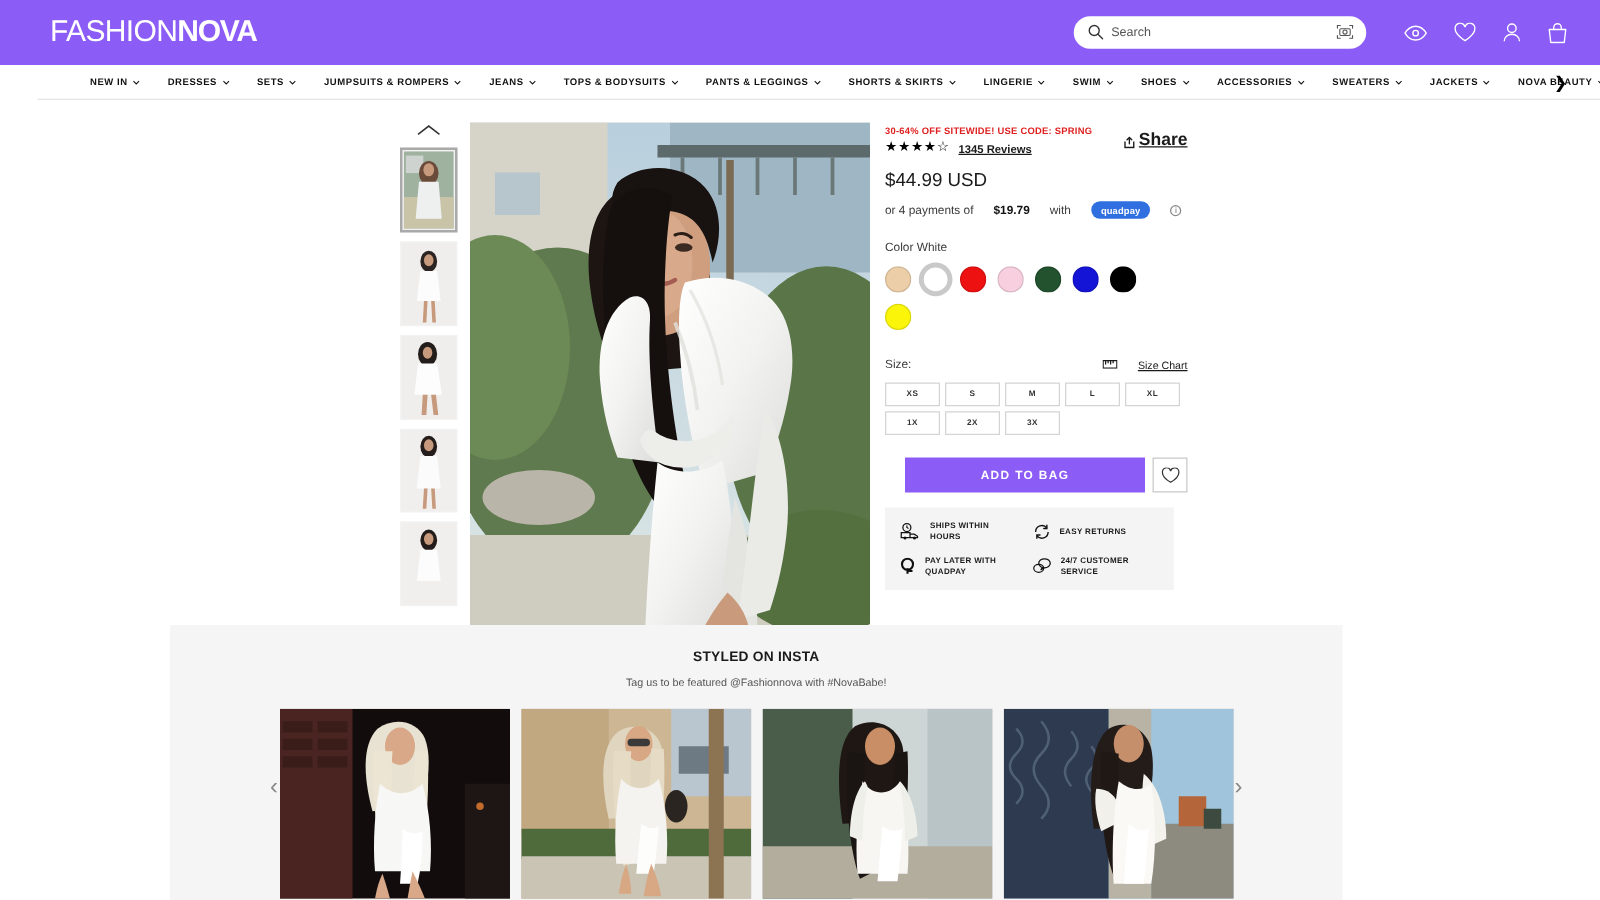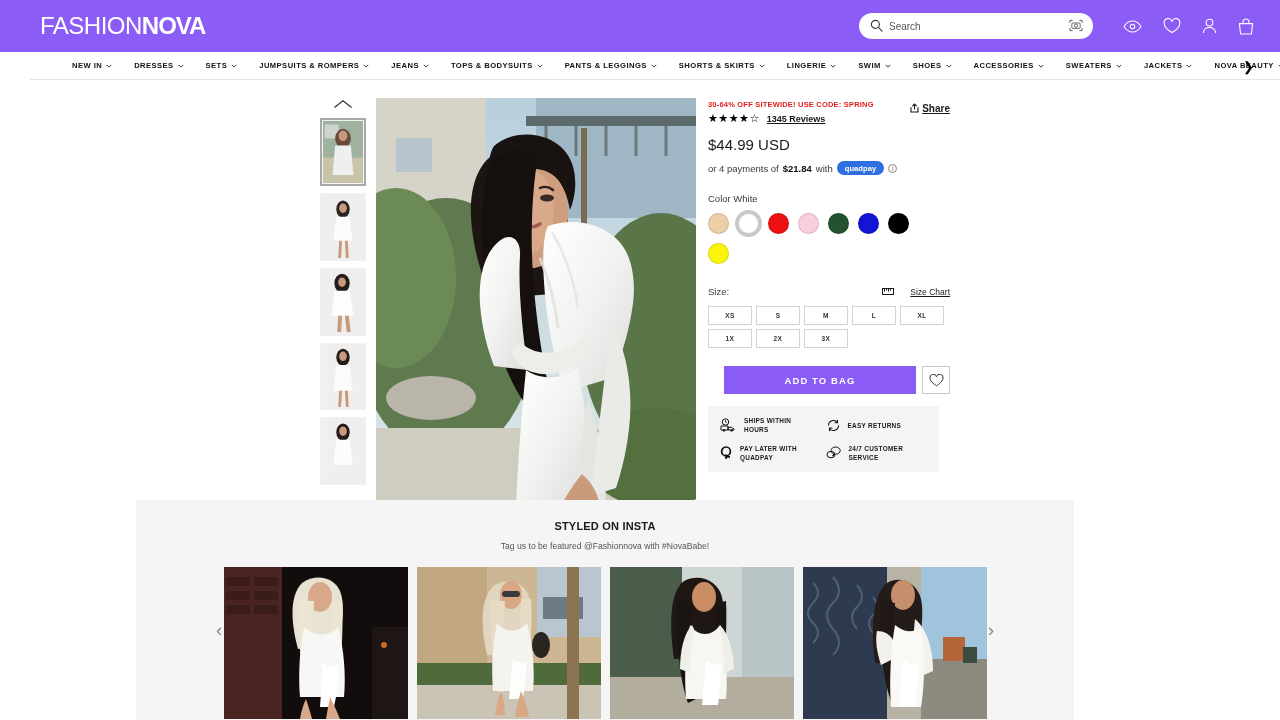--- a/index.html
+++ b/index.html
@@ -100,39 +100,39 @@
   .main-image svg { display: block; width: 100%; height: 100%; }
 
   
   .details { width: 242px; margin-left: 12px; position: relative; padding-top: 2px; }
   .promo {
     font-size: 7.5px; font-weight: 700; color: #e02020;
     letter-spacing: 0.2px; margin-bottom: 4px;
   }
   .share {
     position: absolute; right: 0; top: 5px;
-    display: flex; align-items: flex-start; gap: 3px;
-    font-size: 10px; font-weight: 700; color: #1a1a1a;
+    display: flex; align-items: flex-end; gap: 3px;
+    font-size: 14px; font-weight: 700; color: #1a1a1a;
     cursor: pointer;
   }
   .share span { text-decoration: underline; }
   .prod-title {
     font-size: 17.5px; font-weight: 400; color: #2b2b2b;
     letter-spacing: -0.2px; margin-bottom: 10px;
   }
   .rating-row { display: flex; align-items: center; gap: 7px; margin-bottom: 12px; }
   .stars { font-size: 11px; color: #000; letter-spacing: 0.5px; line-height: 1; }
   .reviews {
     font-size: 9px; font-weight: 700; color: #1a1a1a;
     text-decoration: underline; cursor: pointer;
   }
   .price { font-size: 15px; font-weight: 400; color: #1a1a1a; margin-bottom: 8px; }
   .installments {
     font-size: 9.5px; color: #3a3a3a; display: flex;
-    align-items: center; gap: 4px; margin-bottom: 18px;
+    align-items: center; gap: 16px; margin-bottom: 18px;
   }
   .installments b { color: #111; }
   .qp-badge {
     background: #2f6fe0; color: #fff; font-size: 7.5px; font-weight: 700;
     border-radius: 9px; padding: 2.5px 8px; letter-spacing: 0.1px;
   }
   .info-dot {
     width: 9px; height: 9px; border: 1px solid #888; border-radius: 50%;
     font-size: 7px; color: #777; display: flex; align-items: center;
     justify-content: center; line-height: 1; cursor: pointer;
@@ -476,21 +476,21 @@
 
     <div class="rating-row">
       <div class="stars">★★★★☆</div>
       <div class="reviews">1345 Reviews</div>
     </div>
 
     <div class="price">$44.99 USD</div>
 
     <div class="installments">
       <span>or 4 payments of</span>
-      <b>$21.84</b>
+      <b>$19.79</b>
       <span>with</span>
       <span class="qp-badge">quadpay</span>
       <span class="info-dot">i</span>
     </div>
 
     <div class="color-label">Color White</div>
     <div class="swatches">
       <div class="swatch" style="background:#eccfa8"></div>
       <div class="swatch selected" style="background:#ffffff"></div>
       <div class="swatch" style="background:#ed1111"></div>

